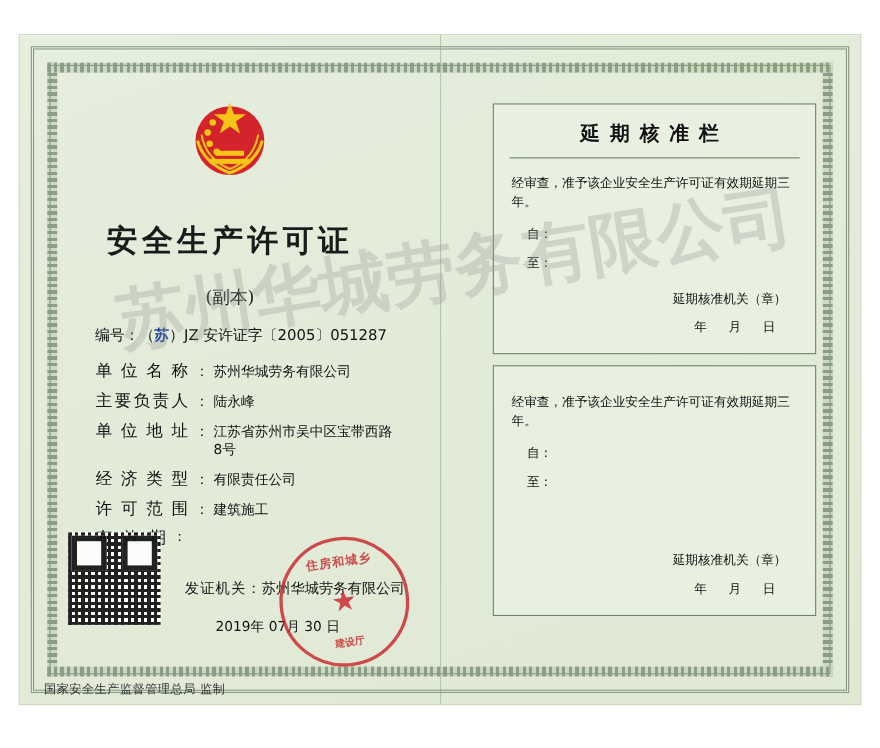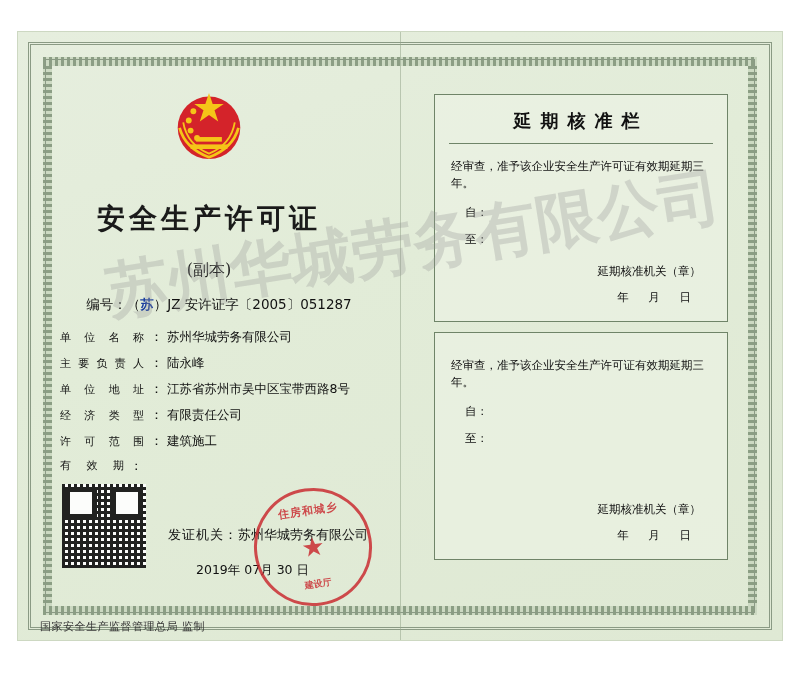--- a/index.html
+++ b/index.html
@@ -116,21 +116,22 @@
     margin-bottom: 8px;
     font-size: 13px;
     color: #111;
   }
   .field-label {
     width: 86px;
     flex: none;
     letter-spacing: 2px;
     text-align: justify;
     text-align-last: justify;
-    font-size: 11px;
+    font-size: 15px;
+    margin-left: 27px;
   }
   .field-colon { flex: none; padding: 0 4px; }
   .field-value { font-size: 12.5px; }
   .validity {
     display: flex;
     align-items: flex-start;
     font-size: 12.5px;
     color: #111;
     margin-top: 4px;
   }
@@ -211,21 +212,21 @@
     left: 22px;
     bottom: 6px;
     font-size: 11px;
     color: #333;
     letter-spacing: .5px;
   }
 
   
   .right-page {
     position: absolute;
-    left: 368px; top: 0;
+    left: 382px; top: 0;
     width: 382px; height: 628px;
   }
   .panel {
     position: absolute;
     left: 48px;
     right: 40px;
     border: 1px solid #6f8468;
     background: rgba(238,244,232,0.55);
   }
   .panel-top { top: 62px; height: 226px; }

